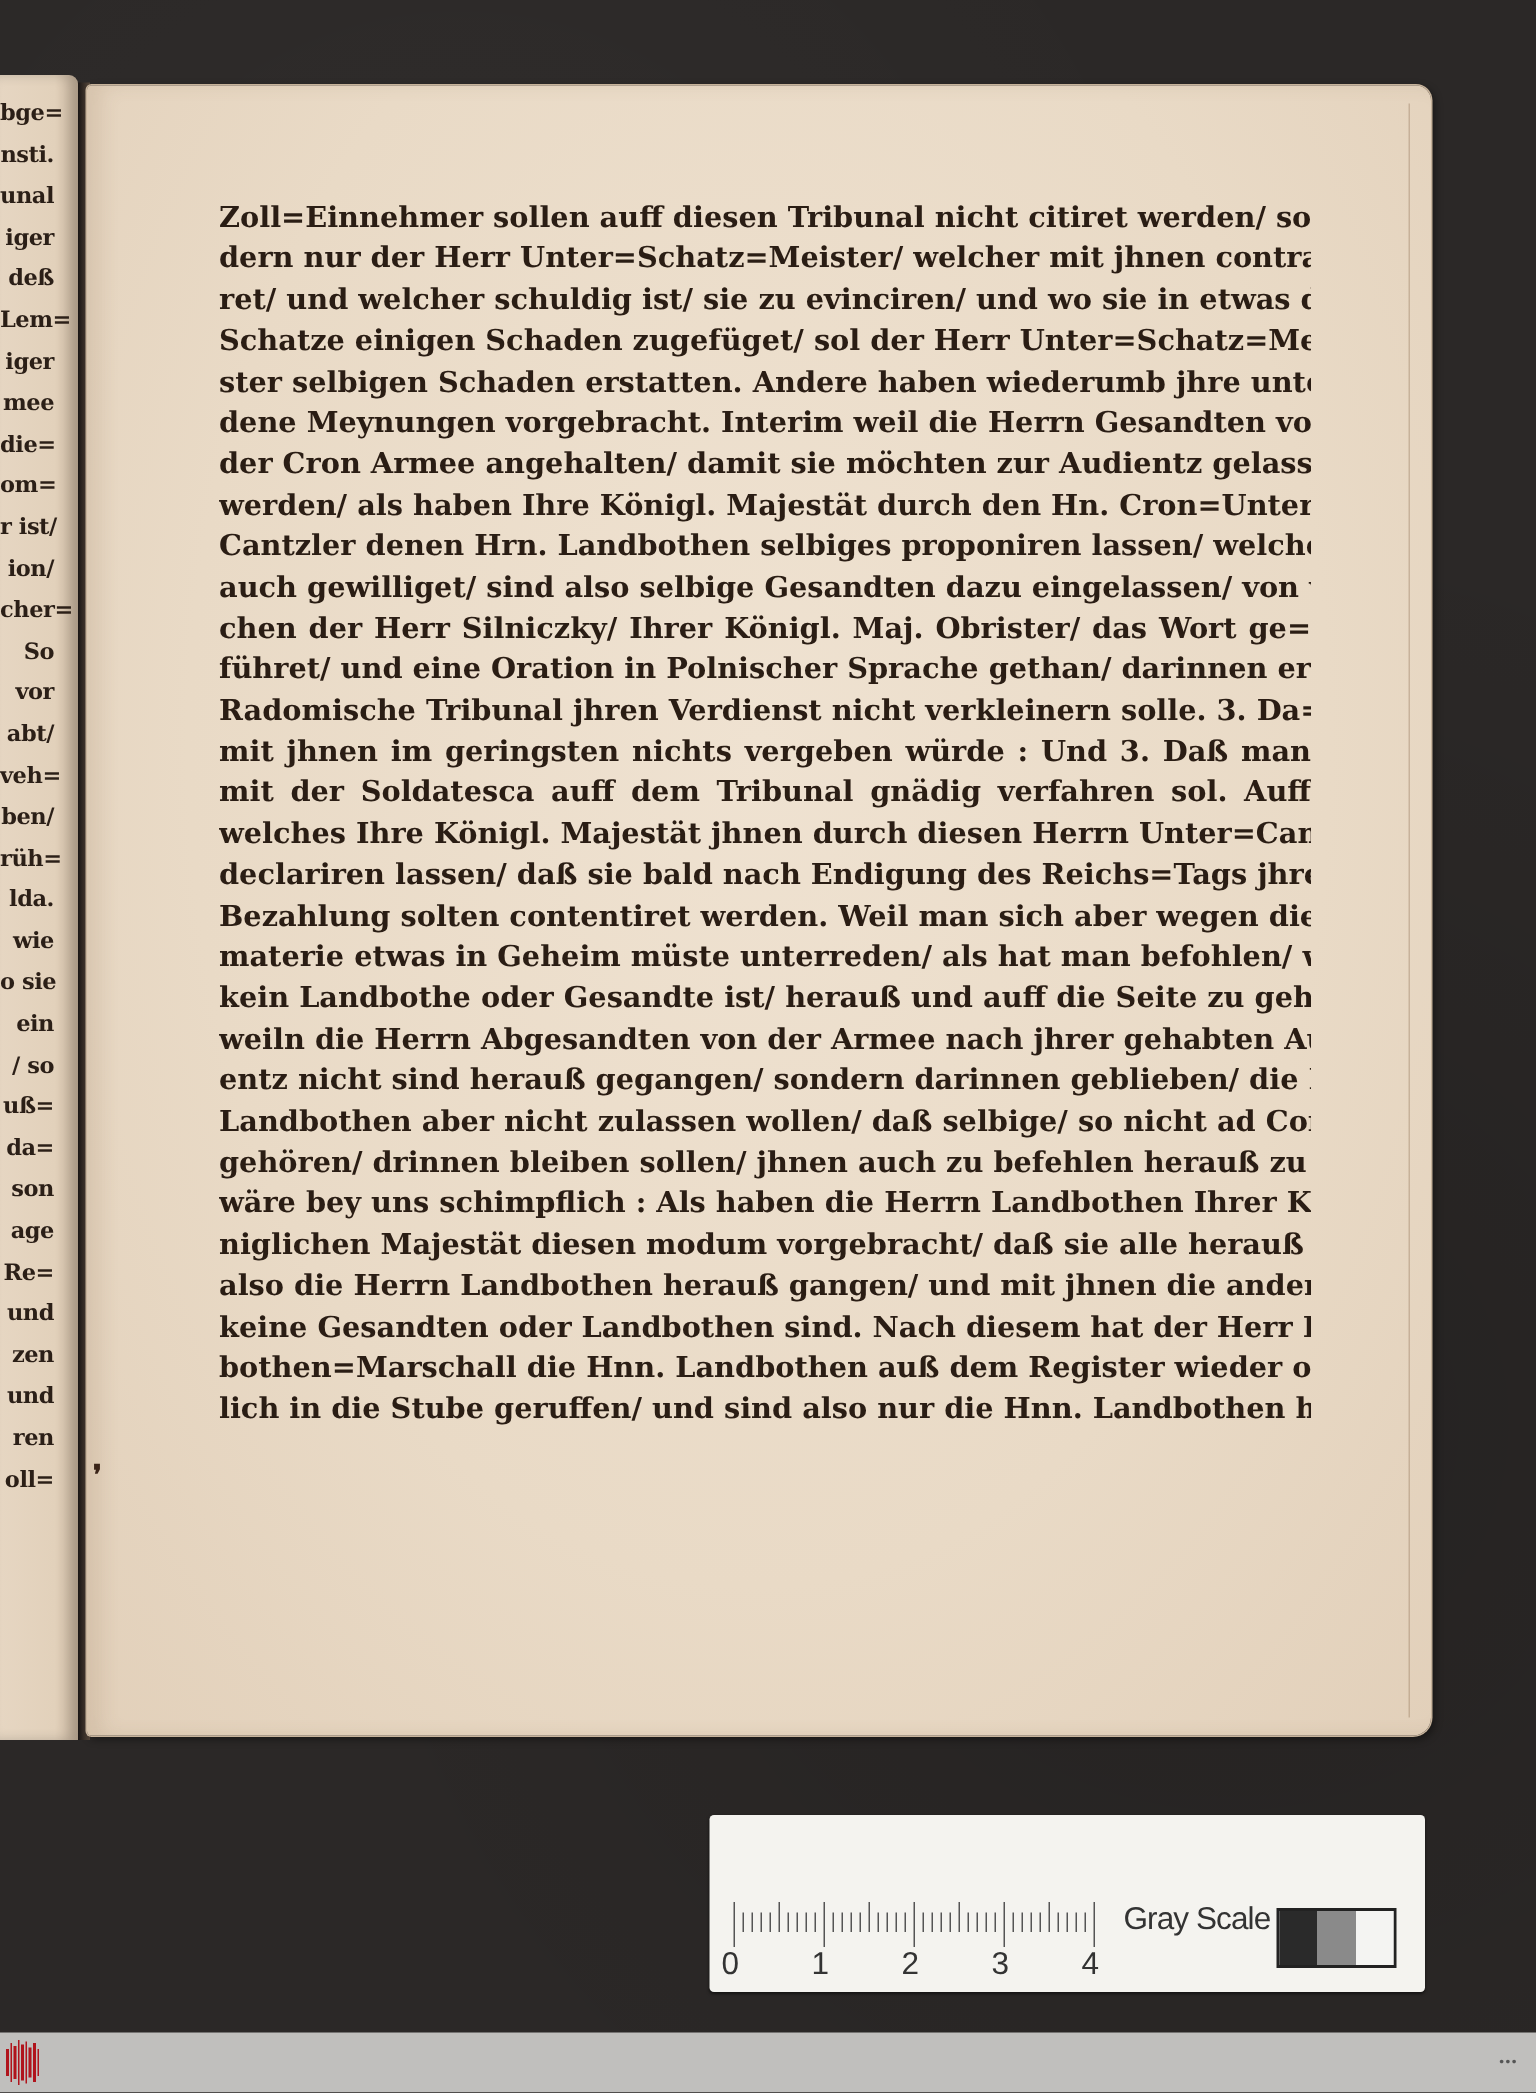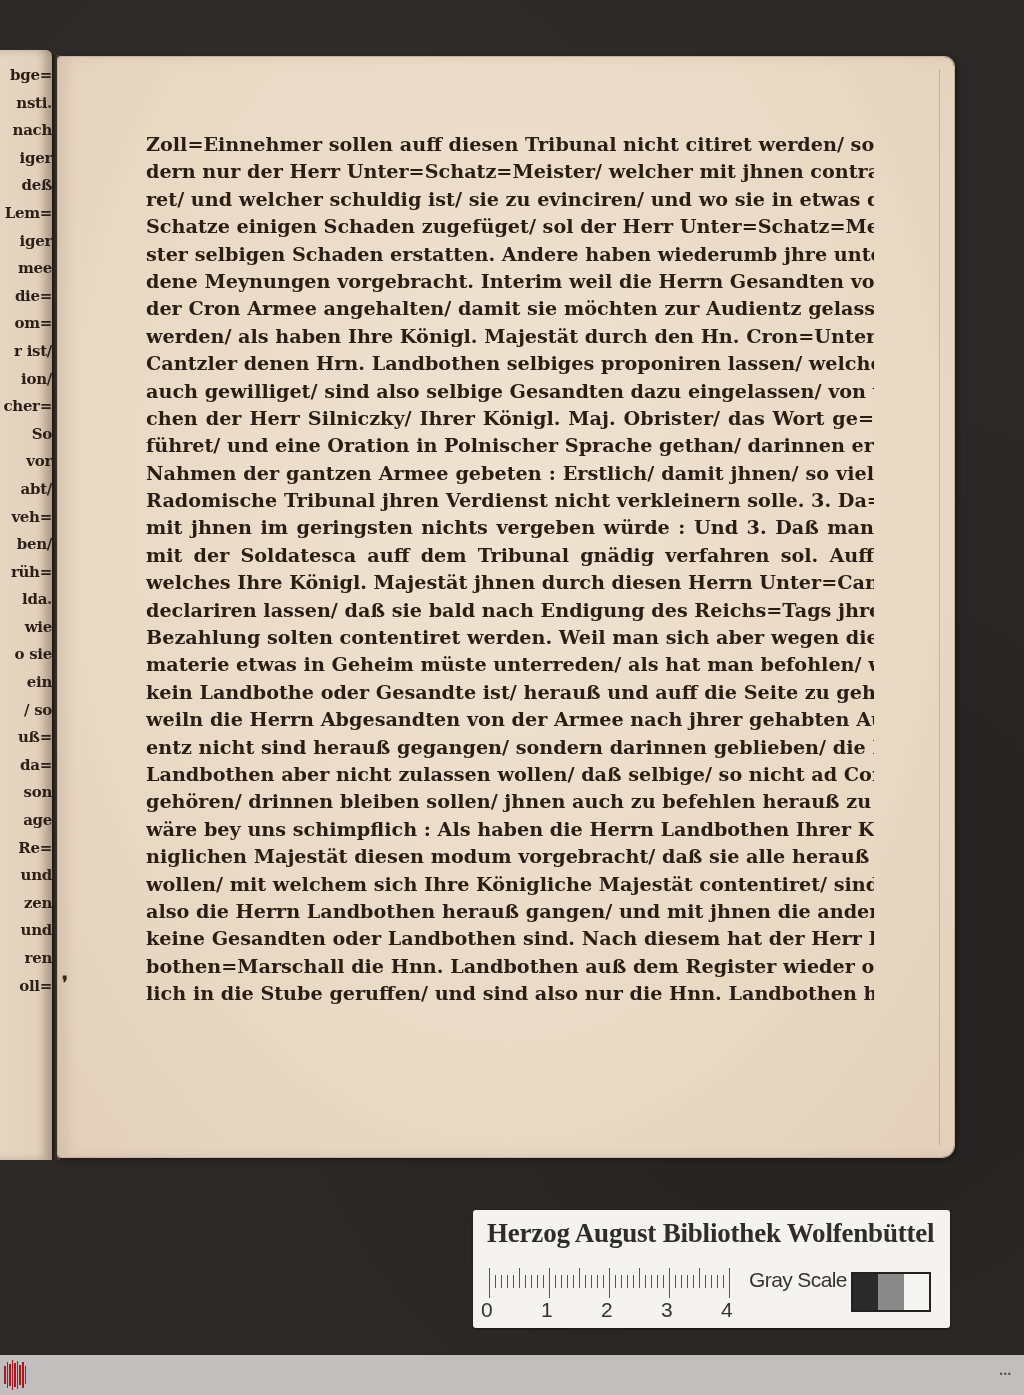--- a/index.html
+++ b/index.html
@@ -9,21 +9,21 @@
       radial-gradient(circle at 30% 20%, rgba(255,255,255,0.025) 0, transparent 40%),
       radial-gradient(circle at 80% 70%, rgba(0,0,0,0.15) 0, transparent 50%),
       #2b2827;}
   
   .left-page{position:absolute;left:0;top:50px;width:52px;height:1110px;
     background:linear-gradient(90deg,#e6d6c2 0%,#e2d1bb 70%,#cdb9a2 100%);
     border-top-right-radius:6px;box-shadow:inset -6px 0 8px rgba(0,0,0,0.18);}
   .left-margin{position:absolute;left:0;top:62px;width:52px;
     font-family:"DejaVu Serif",serif;font-weight:bold;color:#2b1f17;
     font-size:15px;line-height:27.6px;text-align:right;letter-spacing:-0.3px;overflow:hidden;}
-  .left-margin div{white-space:nowrap;padding-right:0;}
+  .left-margin div{white-space:nowrap;padding-right:16px;}
   
   .page{position:absolute;left:58px;top:57px;width:896px;height:1100px;
     background:
       radial-gradient(ellipse at 50% 40%, #efe2d1 0%, #e9dac6 60%, #e2d0ba 100%);
     border-radius:3px 10px 12px 3px;
     box-shadow:0 0 0 1px #c7b39b, 2px 2px 6px rgba(0,0,0,0.45), inset 10px 0 12px rgba(120,90,60,0.12);}
   .page::after{content:"";position:absolute;right:14px;top:12px;bottom:12px;width:1px;background:rgba(140,110,80,0.35);}
   .gutter-shadow{position:absolute;left:52px;top:55px;width:8px;height:1105px;background:linear-gradient(90deg,#1a1615,#5a4a3d);}
   .text-block{position:absolute;left:146px;top:131px;width:728px;
     font-family:"DejaVu Serif",serif;font-weight:bold;color:#2a1d14;
@@ -50,21 +50,21 @@
 </style>
 </head>
 <body>
 
 <div class="backdrop"></div>
 
 <div class="left-page"></div>
 <div class="left-margin" id="left-margin">
     <div>bge=</div>
     <div>nsti.</div>
-    <div>nach</div>
+    <div>unal</div>
     <div>iger</div>
     <div>deß</div>
     <div>Lem=</div>
     <div>iger</div>
     <div>mee</div>
     <div>die=</div>
     <div>om=</div>
     <div>r ist/</div>
     <div>ion/</div>
     <div>cher=</div>
@@ -99,45 +99,42 @@
     <div class="line">ret/ und welcher schuldig ist/ sie zu evinciren/ und wo sie in etwas dem</div>
     <div class="line">Schatze einigen Schaden zugefüget/ sol der Herr Unter=Schatz=Mei=</div>
     <div class="line">ster selbigen Schaden erstatten. Andere haben wiederumb jhre unterschie=</div>
     <div class="line">dene Meynungen vorgebracht.   Interim weil die Herrn Gesandten von</div>
     <div class="line">der Cron Armee angehalten/ damit sie möchten zur Audientz gelassen</div>
     <div class="line">werden/ als haben Ihre Königl. Majestät durch den Hn. Cron=Unter=</div>
     <div class="line">Cantzler denen Hrn. Landbothen selbiges proponiren lassen/ welche sie</div>
     <div class="line">auch gewilliget/ sind also selbige Gesandten dazu eingelassen/ von wel=</div>
     <div class="line">chen der Herr Silniczky/ Ihrer Königl. Maj. Obrister/ das Wort ge=</div>
     <div class="line">führet/ und eine Oration in Polnischer Sprache gethan/ darinnen er im</div>
-    <div class="line">Nahmen der gantzen Armee gebeten : Erstlich/ damit jhnen/ so viel</div>
     <div class="line">Radomische Tribunal jhren Verdienst nicht verkleinern solle.   3. Da=</div>
     <div class="line">mit jhnen im geringsten nichts vergeben würde : Und 3. Daß man</div>
     <div class="line">mit der Soldatesca auff dem Tribunal gnädig verfahren sol.   Auff</div>
     <div class="line">welches Ihre Königl. Majestät jhnen durch diesen Herrn Unter=Cantzlern</div>
     <div class="line">declariren lassen/ daß sie bald nach Endigung des Reichs=Tags jhrer</div>
     <div class="line">Bezahlung solten contentiret werden.   Weil man sich aber wegen dieser</div>
     <div class="line">materie etwas in Geheim müste unterreden/ als hat man befohlen/ wer</div>
     <div class="line">kein Landbothe oder Gesandte ist/ herauß und auff die Seite zu gehen/ und</div>
     <div class="line">weiln die Herrn Abgesandten von der Armee nach jhrer gehabten Audi=</div>
     <div class="line">entz nicht sind herauß gegangen/ sondern darinnen geblieben/ die Herrn</div>
     <div class="line">Landbothen aber nicht zulassen wollen/ daß selbige/ so nicht ad Consilia</div>
     <div class="line">gehören/ drinnen bleiben sollen/ jhnen auch zu befehlen herauß zu gehen/</div>
     <div class="line">wäre bey uns schimpflich : Als haben die Herrn Landbothen Ihrer Kö=</div>
     <div class="line">niglichen Majestät diesen modum vorgebracht/ daß sie alle herauß gehen</div>
-    <div class="line">wollen/ mit welchem sich Ihre Königliche Majestät contentiret/ sind</div>
     <div class="line">also die Herrn Landbothen herauß gangen/ und mit jhnen die andern/ so</div>
     <div class="line">keine Gesandten oder Landbothen sind.   Nach diesem hat der Herr Land=</div>
     <div class="line">bothen=Marschall die Hnn. Landbothen auß dem Register wieder ordent=</div>
     <div class="line">lich in die Stube geruffen/ und sind also nur die Hnn. Landbothen hinein</div>
   </div>
 <div class="sig-mark">❜</div>
 
 <div class="target-card">
-  <div class="target-title">Herzog August Bibliothek Wolfenbüttel</div>
   <div class="ruler" id="ruler">
       <div class="tick" style="left: 0px; height: 30px; top: auto; bottom: 0px;"></div>
       <div class="tick" style="left: 6px; height: 13px; top: auto; bottom: 10px;"></div>
       <div class="tick" style="left: 12px; height: 13px; top: auto; bottom: 10px;"></div>
       <div class="tick" style="left: 18px; height: 13px; top: auto; bottom: 10px;"></div>
       <div class="tick" style="left: 24px; height: 13px; top: auto; bottom: 10px;"></div>
       <div class="tick" style="left: 30px; height: 20px; top: auto; bottom: 10px;"></div>
       <div class="tick" style="left: 36px; height: 13px; top: auto; bottom: 10px;"></div>
       <div class="tick" style="left: 42px; height: 13px; top: auto; bottom: 10px;"></div>
       <div class="tick" style="left: 48px; height: 13px; top: auto; bottom: 10px;"></div>

